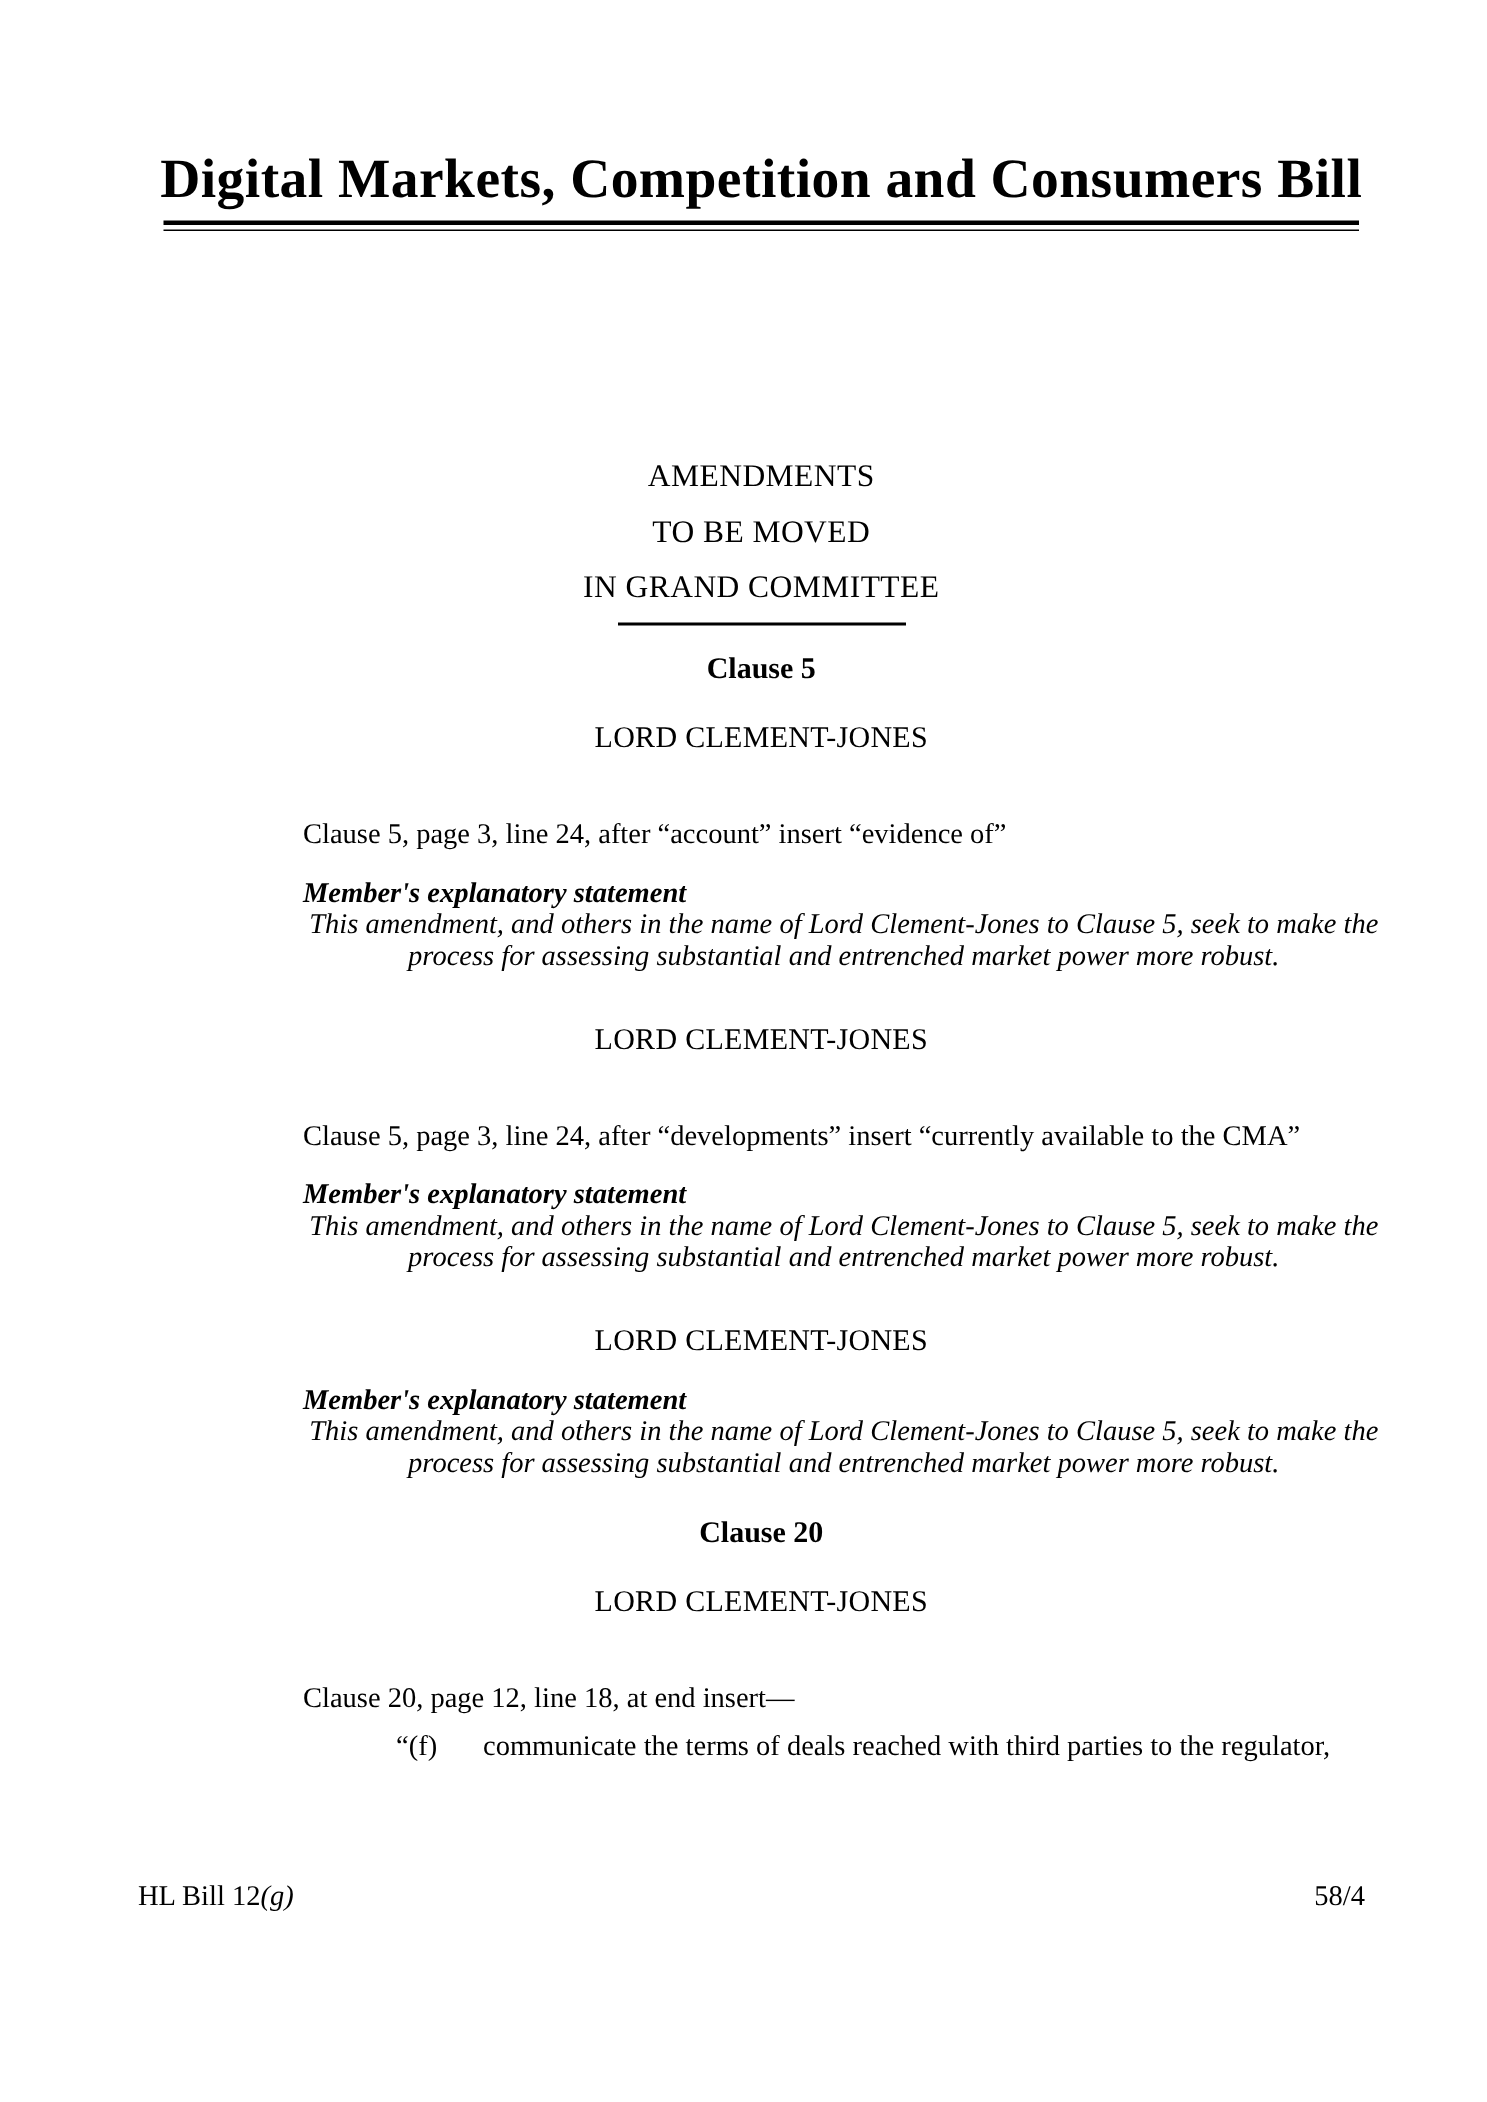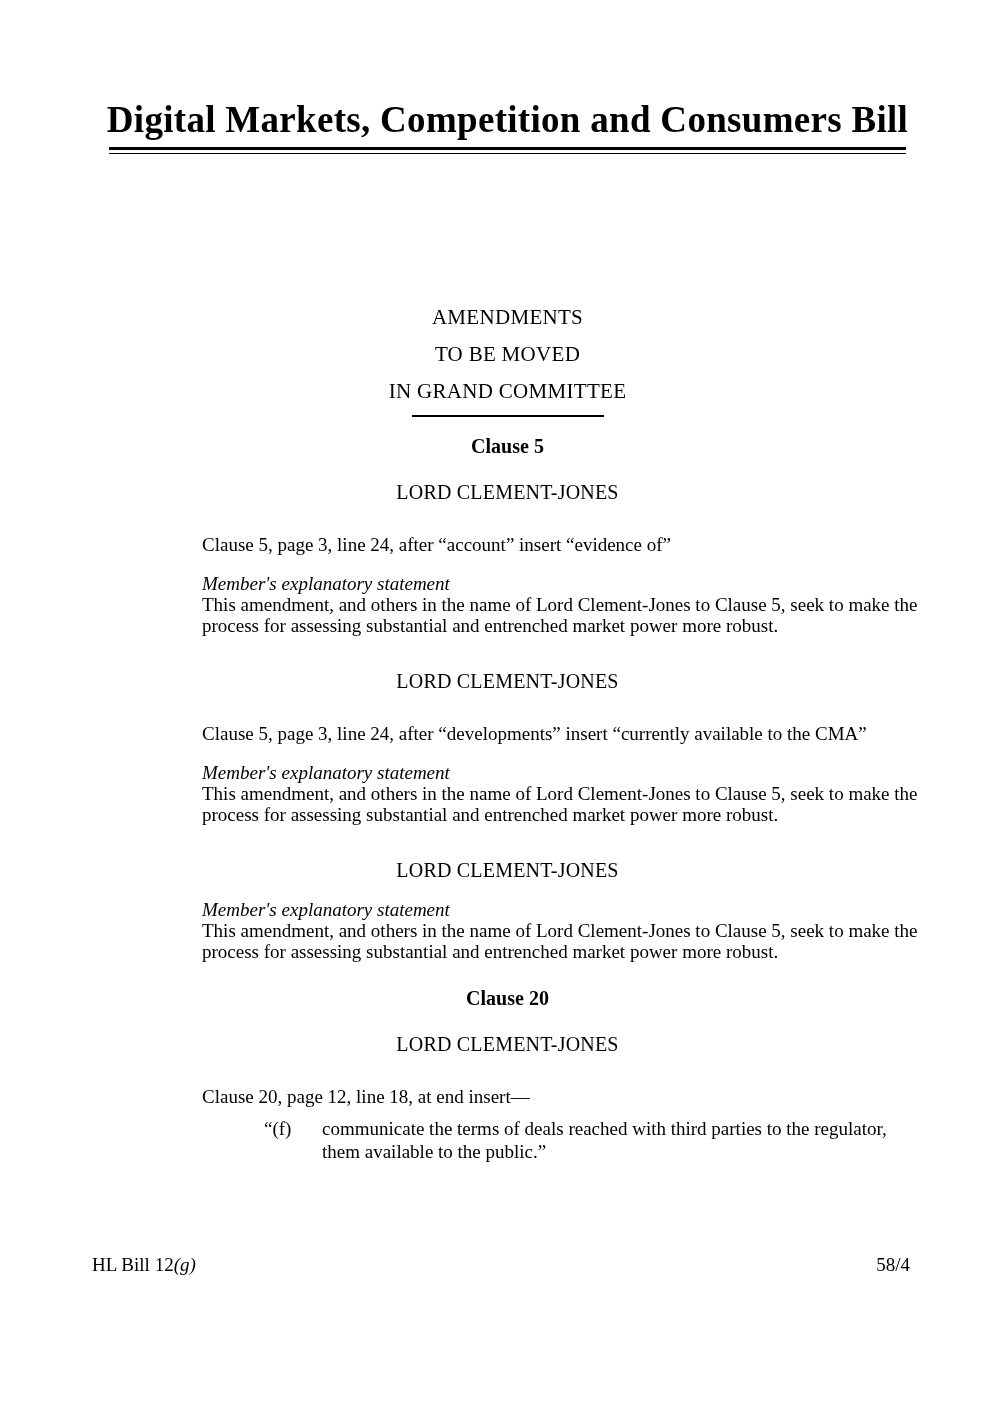--- a/index.html
+++ b/index.html
@@ -50,34 +50,36 @@
   .clause-heading.second { margin-top: 23px; }
   .sponsor {
     text-align: center;
     font-size: 20px;
     line-height: 26px;
     margin-top: 20px;
     letter-spacing: 0.2px;
   }
   .amendment .sponsor.spaced { margin-top: 32px; }
   .instruction {
-    margin: 28px 80px 0 190px;
+    margin: 40px 80px 0 190px;
     font-size: 19px;
     line-height: 24px;
   }
   .explanatory { margin: 16px 80px 0 190px; }
   .expl-label {
-    font-weight: normal;
+    font-weight: bold;
     font-style: italic;
     font-size: 19px;
     line-height: 21px;
   }
   .expl-line {
+    font-style: italic;
     font-size: 19px;
     line-height: 21px;
+    text-align: center;
   }
   .subclause {
     margin: 8px 60px 0 252px;
     display: flex;
     font-size: 19px;
     line-height: 23px;
   }
   .subclause-marker { width: 58px; flex: none; }
   .subclause-lines { flex: 1; }
   .footer {
@@ -140,21 +142,20 @@
 
   <div class="clause-heading second">Clause 20</div>
 
   <div class="amendment">
     <div class="sponsor">LORD CLEMENT-JONES</div>
     <div class="instruction">Clause 20, page 12, line 18, at end insert—</div>
     <div class="subclause">
       <div class="subclause-marker">“(f)</div>
       <div class="subclause-lines">
         <div>communicate the terms of deals reached with third parties to the regulator,</div>
-        <div>them available to the public.”</div>
       </div>
     </div>
   </div>
 
   <div class="footer">
     <span class="footer-left"><span>HL Bill 12</span><span class="ital">(g)</span></span>
     <span class="footer-right">58/4</span>
   </div>
 
 </div>

